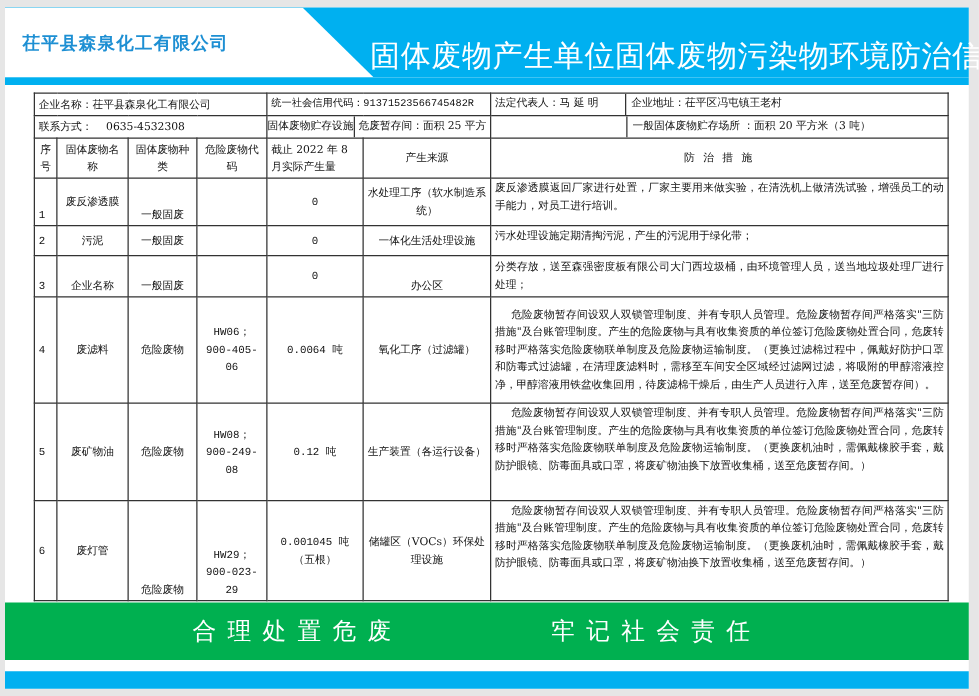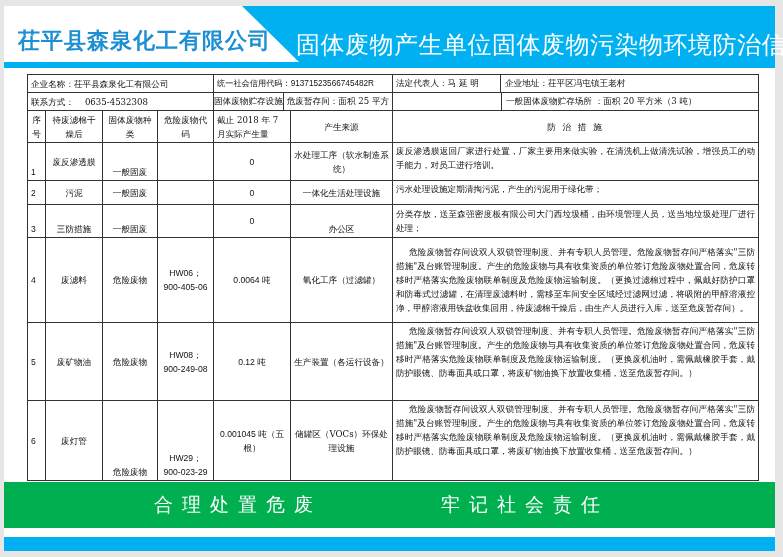--- a/index.html
+++ b/index.html
@@ -4,32 +4,32 @@
 <style>
   * { box-sizing: border-box; margin: 0; padding: 0; }
   html, body { width: 783px; height: 557px; background: #e6e6e6; overflow: hidden; }
   body { font-family: "DejaVu Serif", "Liberation Serif", serif; position: relative; }
   .card { position: absolute; left: 4px; top: 6px; width: 771px; height: 545px; background: #ffffff; }
   .header { position: absolute; left: 0; top: 0; width: 771px; height: 56px; }
   .header-band { position: absolute; left: 0; top: 0; width: 771px; height: 56px; background: #00b0f0; }
   .header-white { position: absolute; left: 0; top: 0; width: 295px; height: 56px; background: #ffffff;
     clip-path: polygon(0 0, 238px 0, 295px 56px, 0 56px); }
   .company-name { position: absolute; left: 14px; top: 20px; font-family: "DejaVu Sans", sans-serif;
-    font-weight: bold; font-size: 22px; color: #1d8fd3; letter-spacing: 1px; white-space: nowrap; }
+    font-weight: bold; font-size: 14px; color: #1d8fd3; letter-spacing: 1px; white-space: nowrap; }
   .page-title { position: absolute; left: 292px; top: 23px; font-family: "DejaVu Sans", sans-serif;
     font-size: 24px; color: #ffffff; white-space: nowrap; letter-spacing: 0.5px; }
   .blue-strip { position: absolute; left: 0; top: 56px; width: 771px; height: 6px; background: #00b0f0; }
 
   table.grid { position: absolute; left: 23px; top: 68px; width: 731px; border-collapse: collapse; table-layout: fixed;
     font-size: 8.6px; color: #111; }
   table.grid td { border: 1px solid #333; padding: 1px 3px; vertical-align: middle; line-height: 14px; }
   table.grid { border: 1.5px solid #333; }
   .info td { height: 17px; white-space: nowrap; overflow: hidden; }
   .c { text-align: center; }
-  .num { font-family: Liberation Sans, sans-serif; }
+  .num { font-family: Liberation Mono, monospace; }
   .thead td { height: 32px; }
   .measures { text-align: justify; }
   .indent { text-indent: 1.5em; }
 
   .footer-green { position: absolute; left: 0; top: 476px; width: 771px; height: 46px; background: #00b050; }
   .slogan { position: absolute; top: 10px; font-size: 19px; color: #ffffff; letter-spacing: 9px; white-space: nowrap; font-family: "DejaVu Serif", serif; }
   .slogan-left { left: 150px; }
   .slogan-right { left: 437px; }
   .footer-cyan { position: absolute; left: 0; top: 531px; width: 771px; height: 14px; background: #00b0f0; }
 </style>
@@ -76,24 +76,24 @@
       </td>
       <td style="padding:0">
         <div style="display:flex;height:17px">
           <div style="width:108px;padding:1px 3px;white-space:nowrap"></div>
           <div style="flex:1;padding:1px 4px;border-left:1px solid #333">一般固体废物贮存场所 ：面积 20 平方米（3 吨）</div>
         </div>
       </td>
     </tr>
     <tr class="thead">
       <td class="c">序号</td>
-      <td class="c">待废滤棉干燥后</td>
+      <td class="c">固体废物名称</td>
       <td class="c">固体废物种类</td>
       <td class="c">危险废物代 码</td>
-      <td>截止 2018 年 7 月实际产生量</td>
+      <td>截止 2022 年 8 月实际产生量</td>
       <td class="c">产生来源</td>
       <td class="c" style="letter-spacing:2px">防 治 措 施</td>
     </tr>
 
     <tr style="height:38px">
       <td class="num" style="vertical-align:bottom">1</td>
       <td class="c">废反渗透膜</td>
       <td class="c" style="vertical-align:bottom">一般固废</td>
       <td class="c num"></td>
       <td class="c num">0</td>
@@ -104,21 +104,21 @@
       <td class="num">2</td>
       <td class="c">污泥</td>
       <td class="c">一般固废</td>
       <td class="c num"></td>
       <td class="c num">0</td>
       <td class="c">一体化生活处理设施</td>
       <td class="measures" style="vertical-align:top">污水处理设施定期清掏污泥，产生的污泥用于绿化带；</td>
     </tr>
     <tr style="height:33px">
       <td class="num" style="vertical-align:bottom">3</td>
-      <td class="c" style="vertical-align:bottom">三防措施</td>
+      <td class="c" style="vertical-align:bottom">企业名称</td>
       <td class="c" style="vertical-align:bottom">一般固废</td>
       <td class="c num"></td>
       <td class="c num">0</td>
       <td class="c" style="vertical-align:bottom">办公区</td>
       <td class="measures">分类存放，送至森强密度板有限公司大门西垃圾桶，由环境管理人员，送当地垃圾处理厂进行处理；</td>
     </tr>
     <tr style="height:85px">
       <td class="num">4</td>
       <td class="c">废滤料</td>
       <td class="c">危险废物</td>

